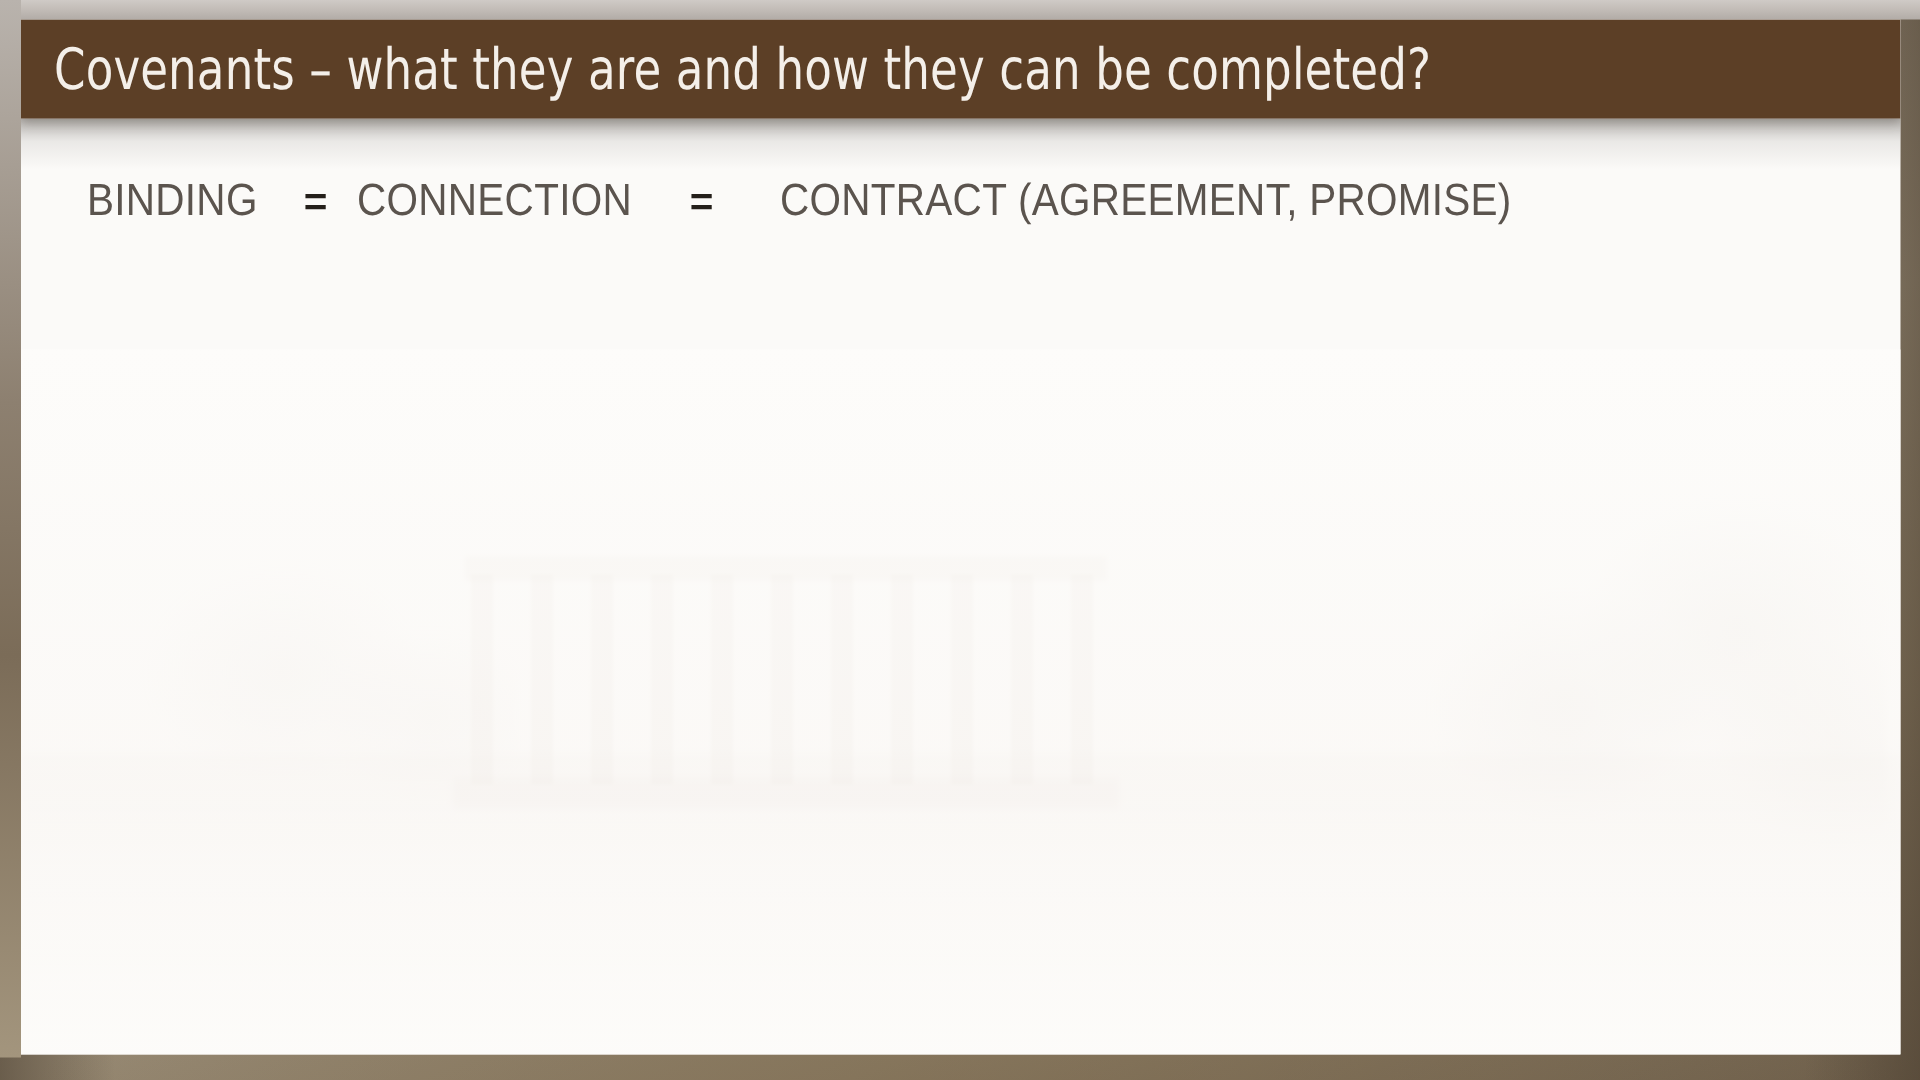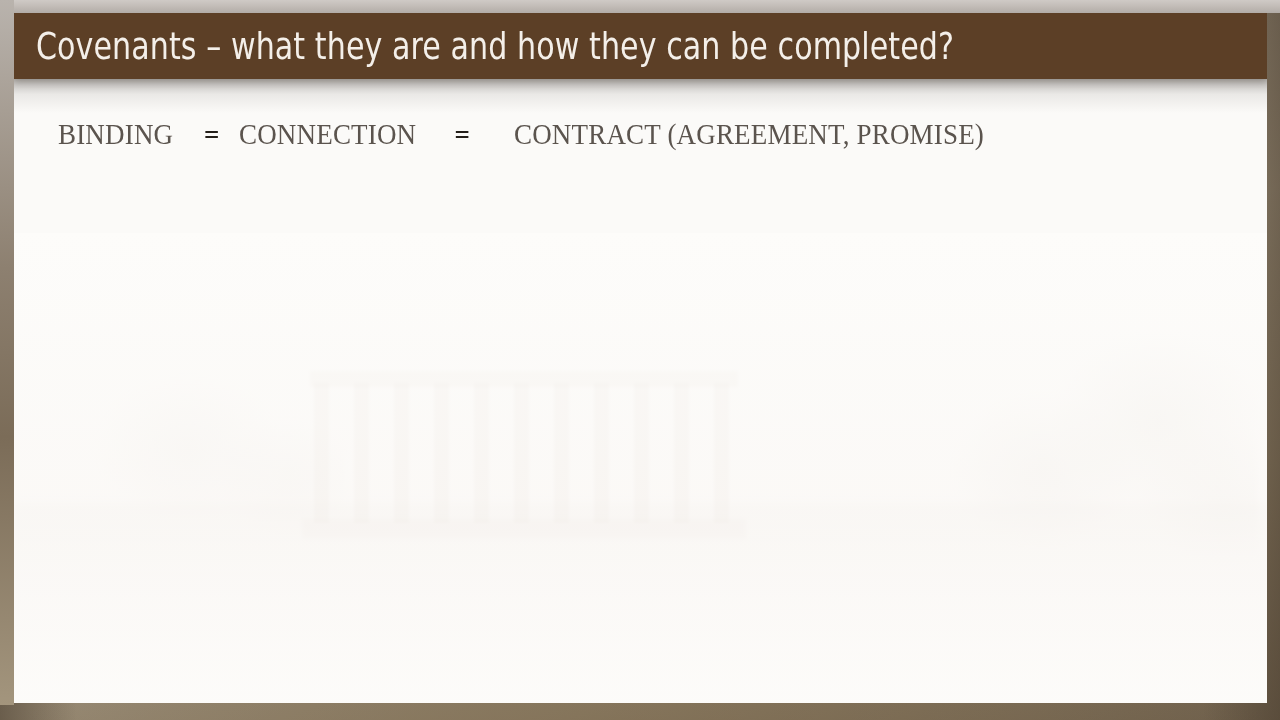--- a/index.html
+++ b/index.html
@@ -168,21 +168,21 @@
   }
 
   
   #equation-row {
     position: absolute;
     left: 44px;
     top: 104px;
     display: flex;
     align-items: baseline;
     z-index: 6;
-    font-family: Liberation Serif, serif;
+    font-family: Liberation Sans, sans-serif;
   }
   .term {
     color: #5b544e;
     font-size: 30px;
     font-weight: 400;
     letter-spacing: .2px;
     white-space: nowrap;
     display: inline-block;
     transform: scaleX(.90);
     transform-origin: left center;

